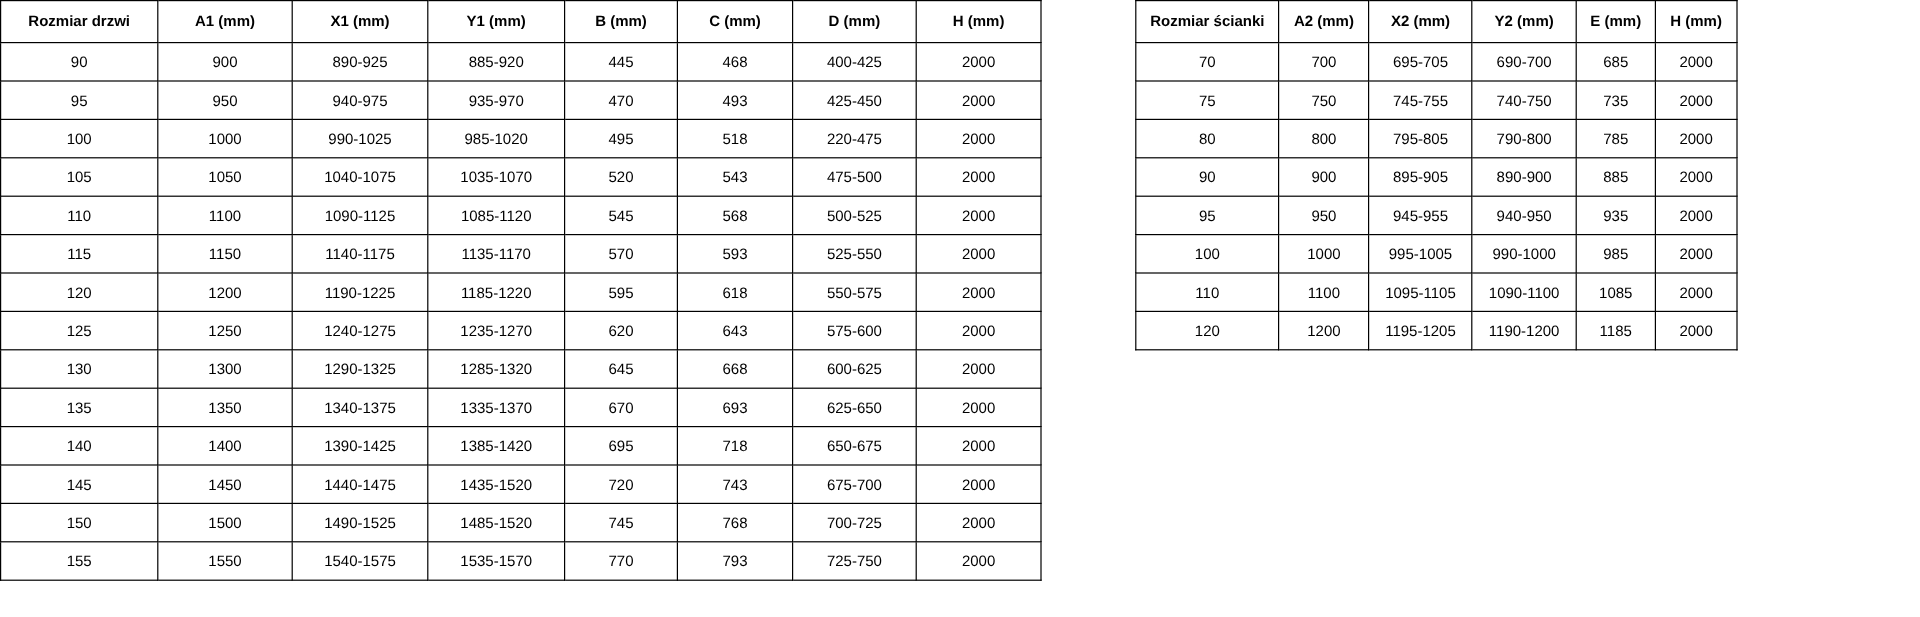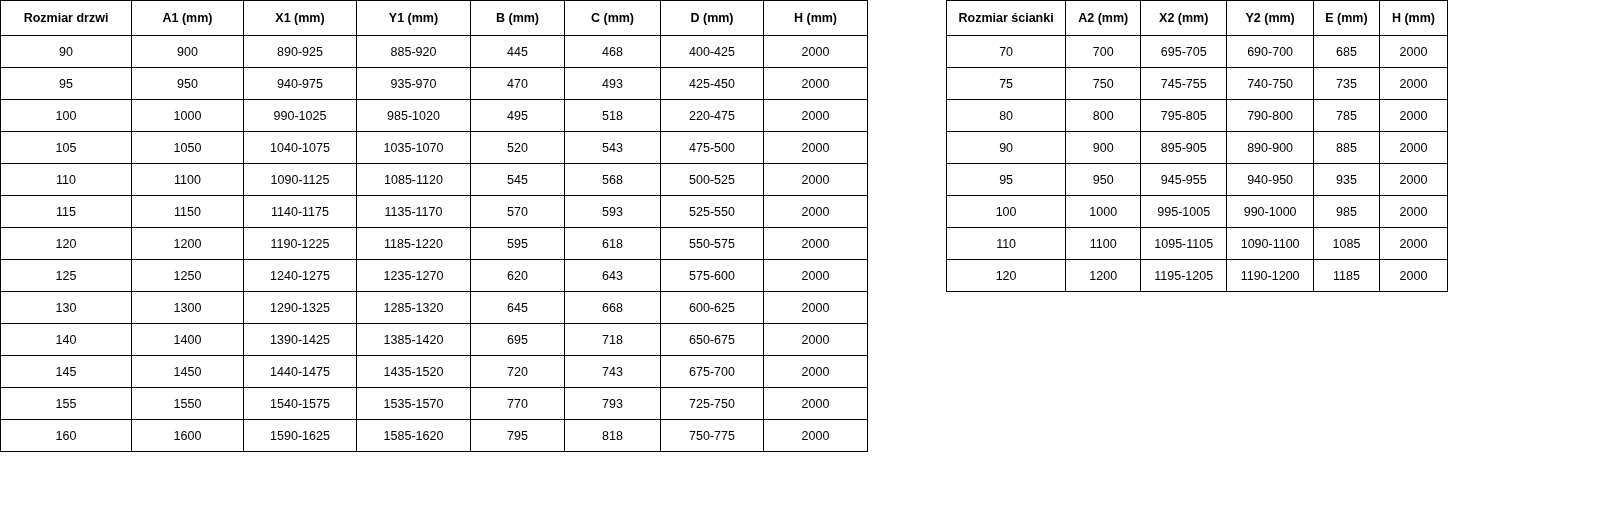--- a/index.html
+++ b/index.html
@@ -178,57 +178,67 @@
             <td>130</td>
             <td>1300</td>
             <td>1290-1325</td>
             <td>1285-1320</td>
             <td>645</td>
             <td>668</td>
             <td>600-625</td>
             <td>2000</td>
           </tr>
           <tr>
+            <td>135</td>
+            <td>1350</td>
+            <td>1340-1375</td>
+            <td>1335-1370</td>
+            <td>670</td>
+            <td>693</td>
+            <td>625-650</td>
+            <td>2000</td>
+          </tr>
+          <tr>
             <td>140</td>
             <td>1400</td>
             <td>1390-1425</td>
             <td>1385-1420</td>
             <td>695</td>
             <td>718</td>
             <td>650-675</td>
             <td>2000</td>
           </tr>
           <tr>
             <td>145</td>
             <td>1450</td>
             <td>1440-1475</td>
             <td>1435-1520</td>
             <td>720</td>
             <td>743</td>
             <td>675-700</td>
             <td>2000</td>
           </tr>
           <tr>
+            <td>150</td>
+            <td>1500</td>
+            <td>1490-1525</td>
+            <td>1485-1520</td>
+            <td>745</td>
+            <td>768</td>
+            <td>700-725</td>
+            <td>2000</td>
+          </tr>
+          <tr>
             <td>155</td>
             <td>1550</td>
             <td>1540-1575</td>
             <td>1535-1570</td>
             <td>770</td>
             <td>793</td>
             <td>725-750</td>
-            <td>2000</td>
-          </tr>
-          <tr>
-            <td>160</td>
-            <td>1600</td>
-            <td>1590-1625</td>
-            <td>1585-1620</td>
-            <td>795</td>
-            <td>818</td>
-            <td>750-775</td>
             <td>2000</td>
           </tr>
         </tbody>
     </table>
   </div>
 
   <div class="table-wrap" id="walls-wrap">
     <table class="data" id="walls-table">
       <colgroup>
         <col class="w0">

